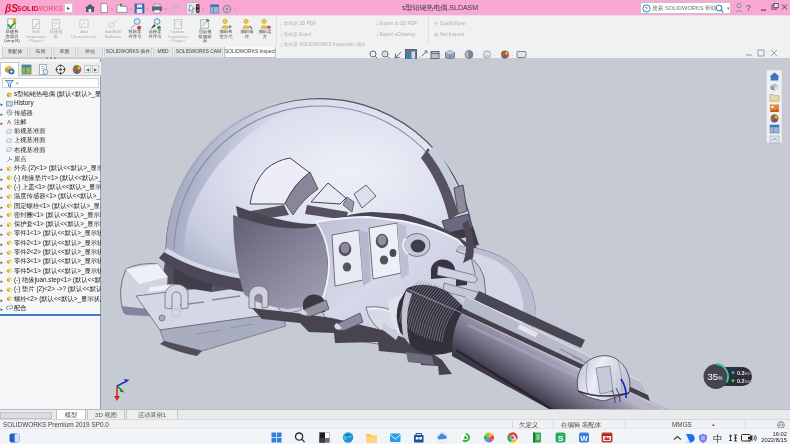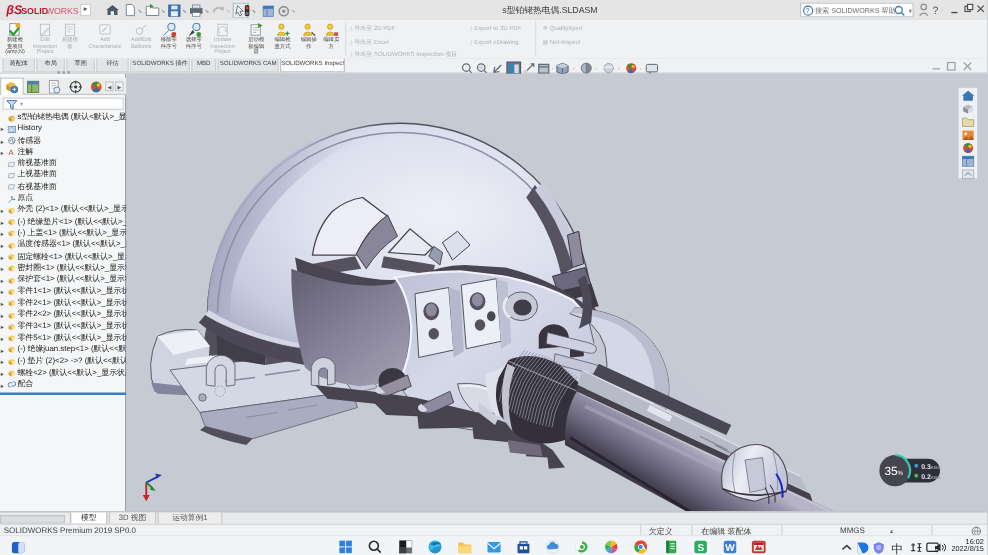--- a/index.html
+++ b/index.html
@@ -1,21 +1,21 @@
 <!DOCTYPE html>
 <html><head>
 <meta charset="utf-8">
 <style>
 * { margin:0; padding:0; box-sizing:border-box; }
 html,body { width:790px; height:444px; overflow:hidden; }
 body { font-family:"Liberation Sans", sans-serif; position:relative; background:#c6cad3; }
 .abs { position:absolute; }
 
 
-#titlebar { position:absolute; left:0; top:0; width:790px; height:16px; background:#e5e5e5; border-bottom:1px solid #e2e3e5; }
+#titlebar { position:absolute; left:0; top:0; width:790px; height:16px; background:#f9a8d4; border-bottom:1px solid #e2e3e5; }
 
 
 #ribbon { position:absolute; left:0; top:16px; width:790px; height:31px; background:#f0f1f2; }
 .rbtn { position:absolute; top:1px; height:29px; text-align:center; color:#4a4a4a; font-size:4.3px; line-height:1.08; }
 .rbtn.dis { color:#a9abad; }
 .rico { display:block; margin:1px auto 0 auto; width:12px; height:12px; }
 
 
 #tabrow { position:absolute; left:0; top:47px; width:790px; height:12px; background:#f0f1f2; border-bottom:1px solid #c8cbd0; }
 .tab { position:absolute; top:0; height:11px; background:#e4e5e7; border:1px solid #cfd1d4; border-top:none; font-size:4.9px; color:#444; text-align:center; line-height:10px; white-space:nowrap; overflow:hidden; }

